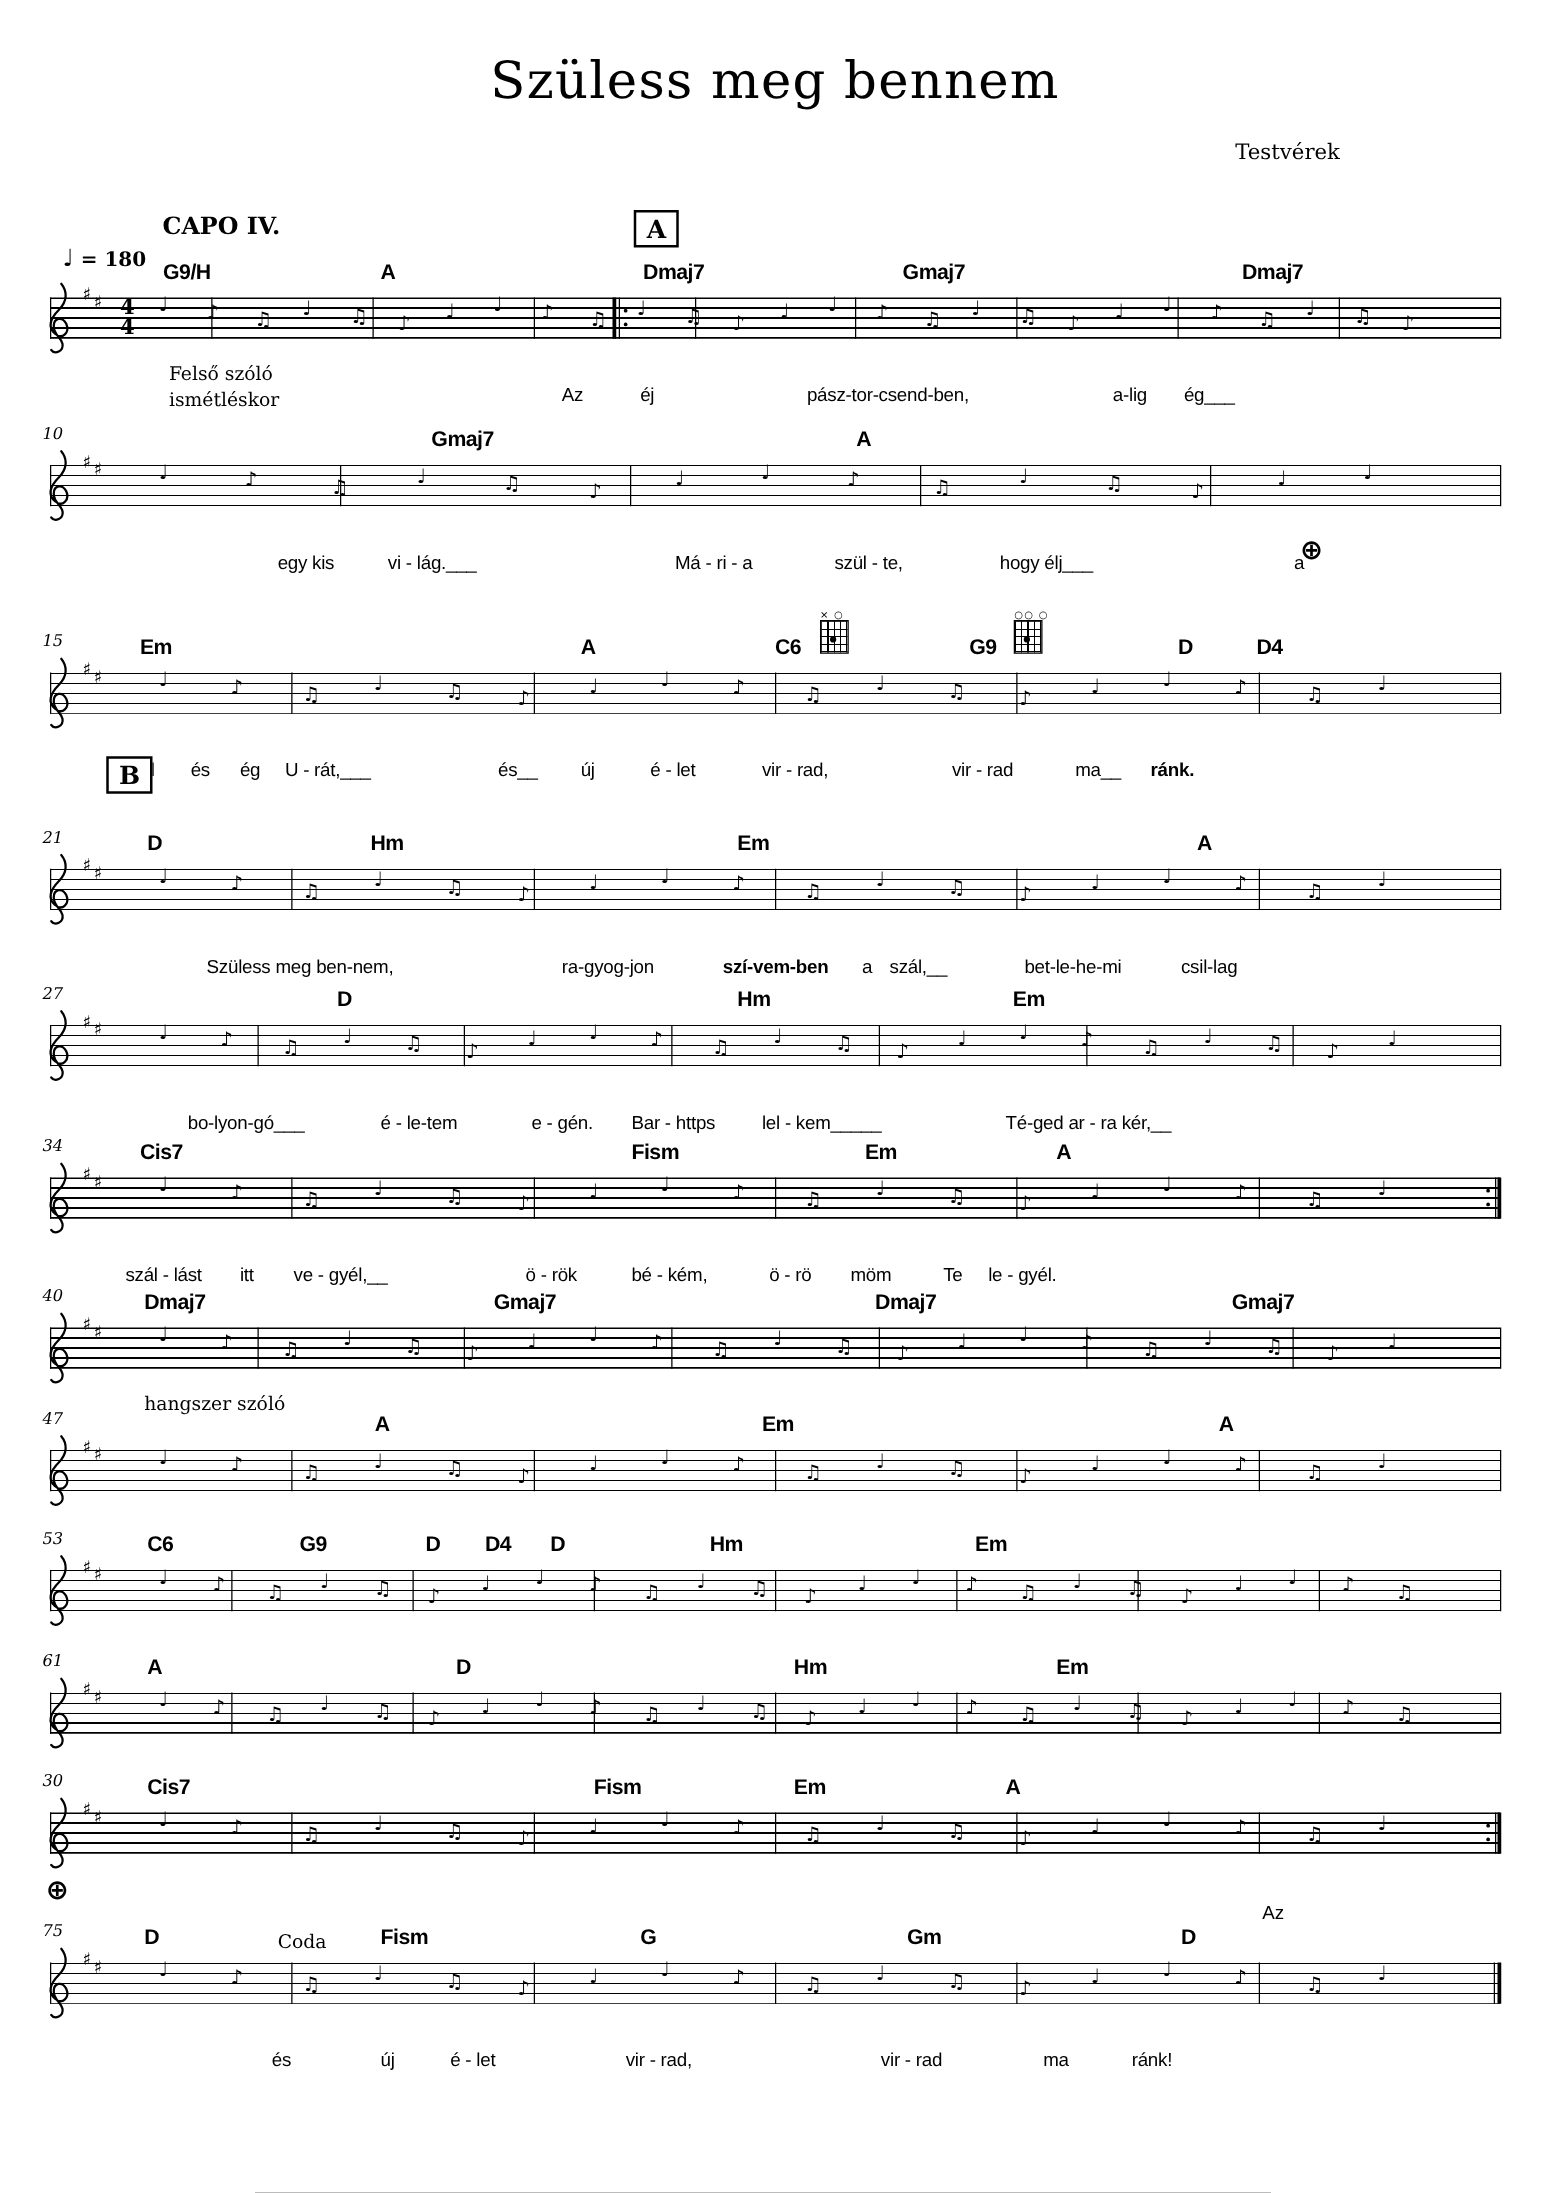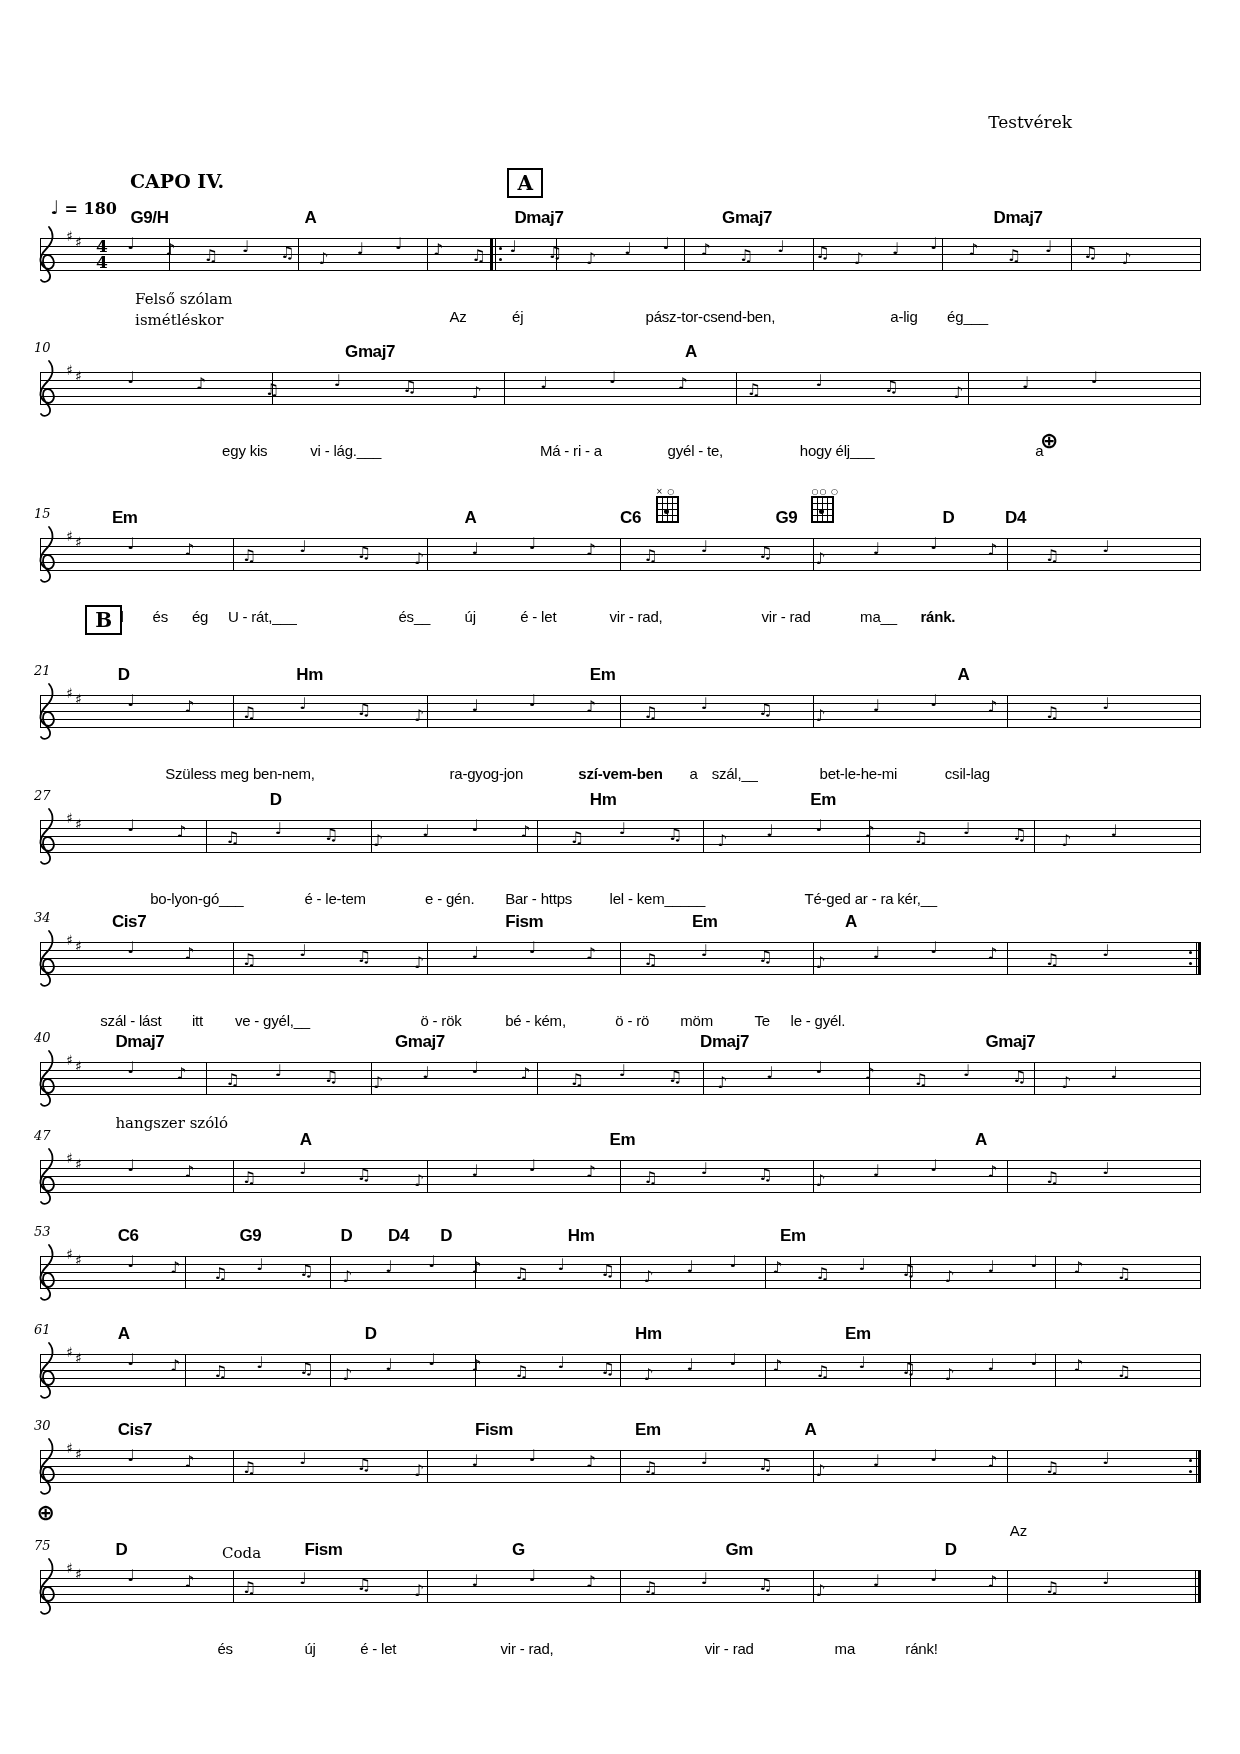--- a/index.html
+++ b/index.html
@@ -38,20 +38,21 @@
   .fret{position:absolute;top:30px;width:21px;height:25px;border:1px solid #000;
         background-image:repeating-linear-gradient(to right,#000 0 1px,transparent 1px 5px),
                          repeating-linear-gradient(to bottom,#000 0 1px,transparent 1px 6px)}
   .fretdot{position:absolute;width:5px;height:5px;border-radius:50%;background:#000;left:7px;top:12px}
   .fretmark{position:absolute;top:21px;font:8px "DejaVu Sans",sans-serif;letter-spacing:1px}
 </style>
 </head>
 <body>
 
 <div id="page">
+  <div id="title">Szüless meg bennem</div>
   <div id="credit">Testvérek</div>
   <div id="capo">CAPO IV.</div>
   <div id="tempo"><span class="tnote">♩</span> <span>= 180</span></div>
   <div id="score">
       <div class="system" style="top: 166px;">
         <div class="rehearsal" style="left: 40.3%; top: 2px;">A</div>
         <div class="chord" style="left: 7.8%;">G9/H</div>
         <div class="chord" style="left: 22.8%;">A</div>
         <div class="chord" style="left: 40.9%;">Dmaj7</div>
         <div class="chord" style="left: 58.8%;">Gmaj7</div>
@@ -103,21 +104,21 @@
           <div class="note" style="left: 83.3148%; top: 10px;">♫</div>
           <div class="note" style="left: 86.6111%; top: 1px;">♩</div>
           <div class="note" style="left: 89.9074%; top: 7px;">♫</div>
           <div class="note" style="left: 93.2037%; top: 13px;">♪</div>
         </div>
         <div class="lyric" style="left: 35.3%;">Az</div>
         <div class="lyric" style="left: 40.7%;">éj</div>
         <div class="lyric" style="left: 52.2%;">pász-tor-csend-ben,</div>
         <div class="lyric" style="left: 73.3%;">a-lig</div>
         <div class="lyric" style="left: 78.2%;">ég___</div>
-        <div class="subtext" style="left: 8.2%; top: 124px;">Felső szólam</div>
+        <div class="subtext" style="left: 8.2%; top: 124px;">Felső szóló</div>
         <div class="subtext" style="left: 8.2%; top: 145px;">ismétléskor</div>
       </div>
       <div class="system" style="top: 300px;">
         <div class="mnum">10</div>
         <div class="chord" style="left: 26.3%;">Gmaj7</div>
         <div class="chord" style="left: 55.6%;">A</div>
         <div class="staff">
           <svg class="clef" width="24" height="62" viewBox="0 0 24 62">
             <path d="M13 3 C18 9 18 17 11 24 C4 31 2 38 8 43 C14 48 20 42 17 35 C14 29 7 30 7 37 C7 44 13 46 14 51 C15 57 8 60 5 56" fill="none" stroke="#000" stroke-width="1.8" stroke-linecap="round"></path>
           </svg>
@@ -141,21 +142,21 @@
           <div class="note" style="left: 60.9%; top: 10px;">♫</div>
           <div class="note" style="left: 66.8333%; top: 1px;">♩</div>
           <div class="note" style="left: 72.7667%; top: 7px;">♫</div>
           <div class="note" style="left: 78.7%; top: 13px;">♪</div>
           <div class="note" style="left: 84.6333%; top: 3px;">♩</div>
           <div class="note" style="left: 90.5667%; top: -2px;">♩</div>
         </div>
         <div class="lyric" style="left: 15.7%;">egy kis</div>
         <div class="lyric" style="left: 23.3%;">vi - lág.___</div>
         <div class="lyric" style="left: 43.1%;">Má - ri - a</div>
-        <div class="lyric" style="left: 54.1%;">gyél - te,</div>
+        <div class="lyric" style="left: 54.1%;">szül - te,</div>
         <div class="lyric" style="left: 65.5%;">hogy élj___</div>
         <div class="lyric" style="left: 85.8%;">a</div>
       </div>
       <div class="system" style="top: 466px;">
         <div class="mnum">15</div>
         <div class="chord" style="left: 6.2%;">Em</div>
         <div class="chord" style="left: 36.6%;">A</div>
         <div class="chord" style="left: 50%;">C6</div>
         <div class="fret" style="left: calc(50% + 36px);">
           <div class="fretdot"></div>

